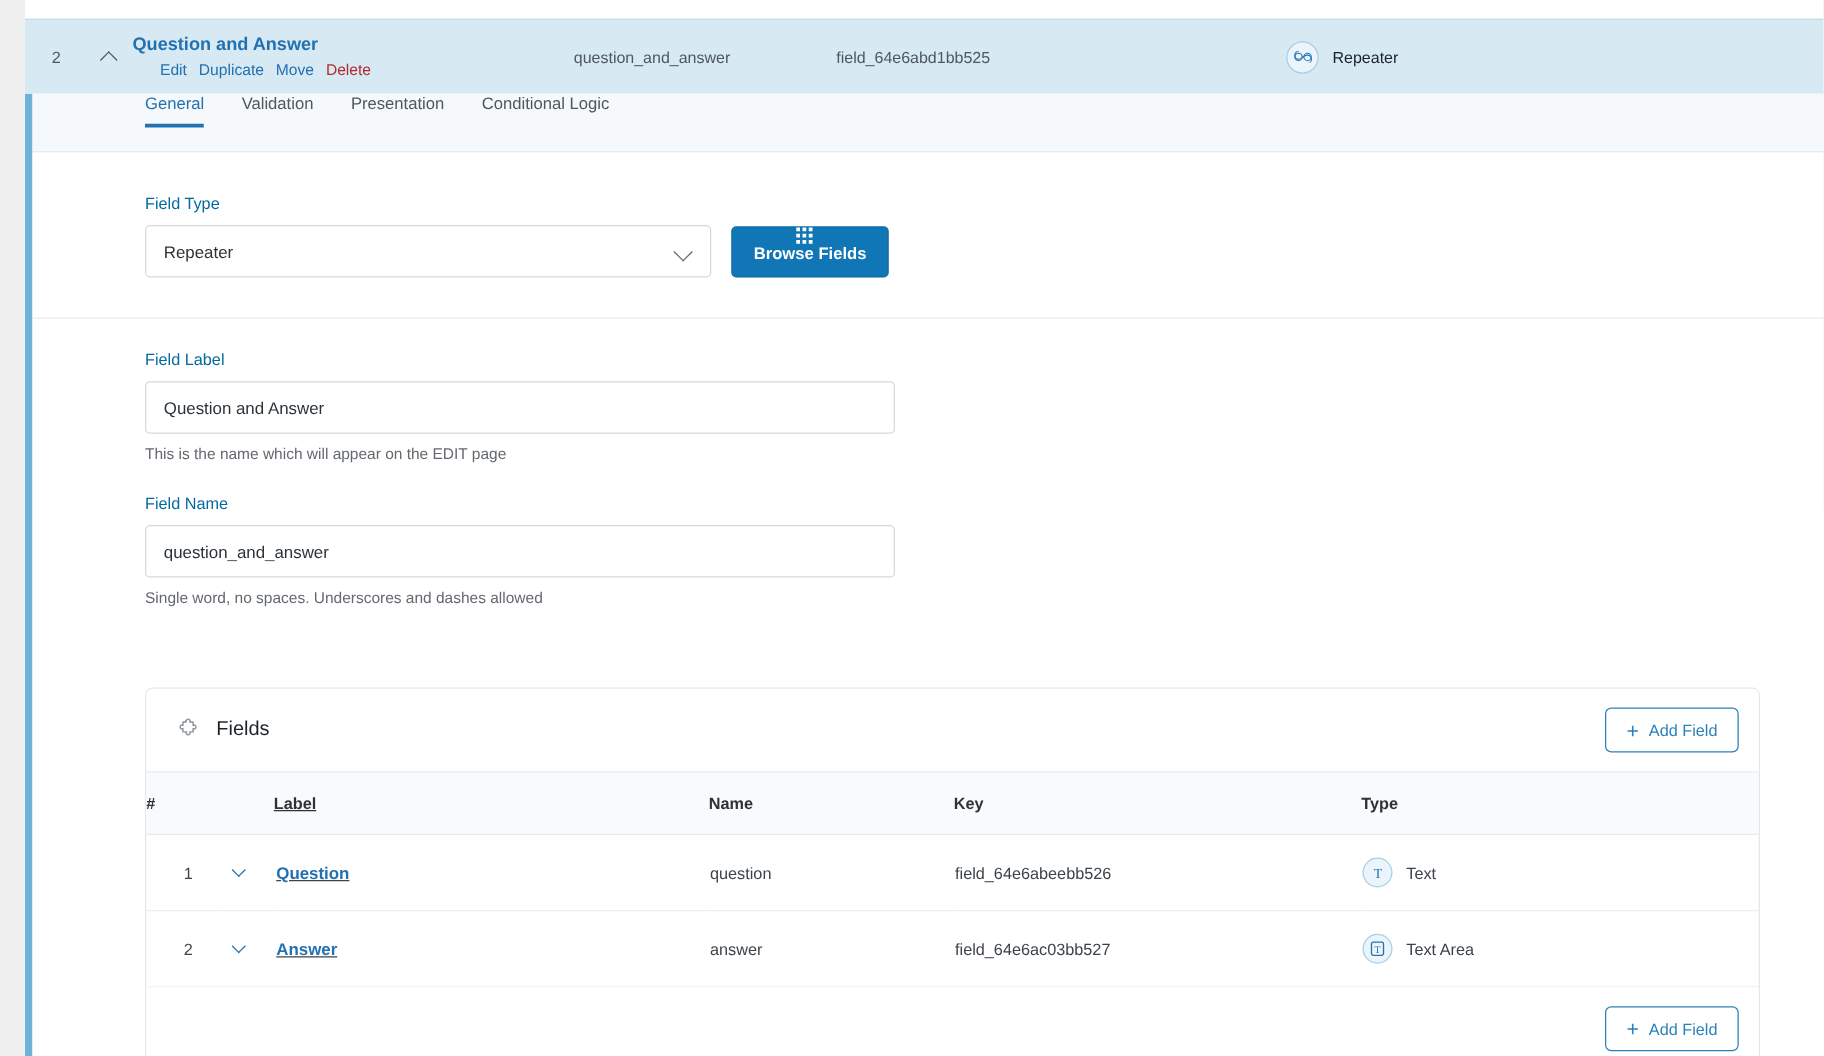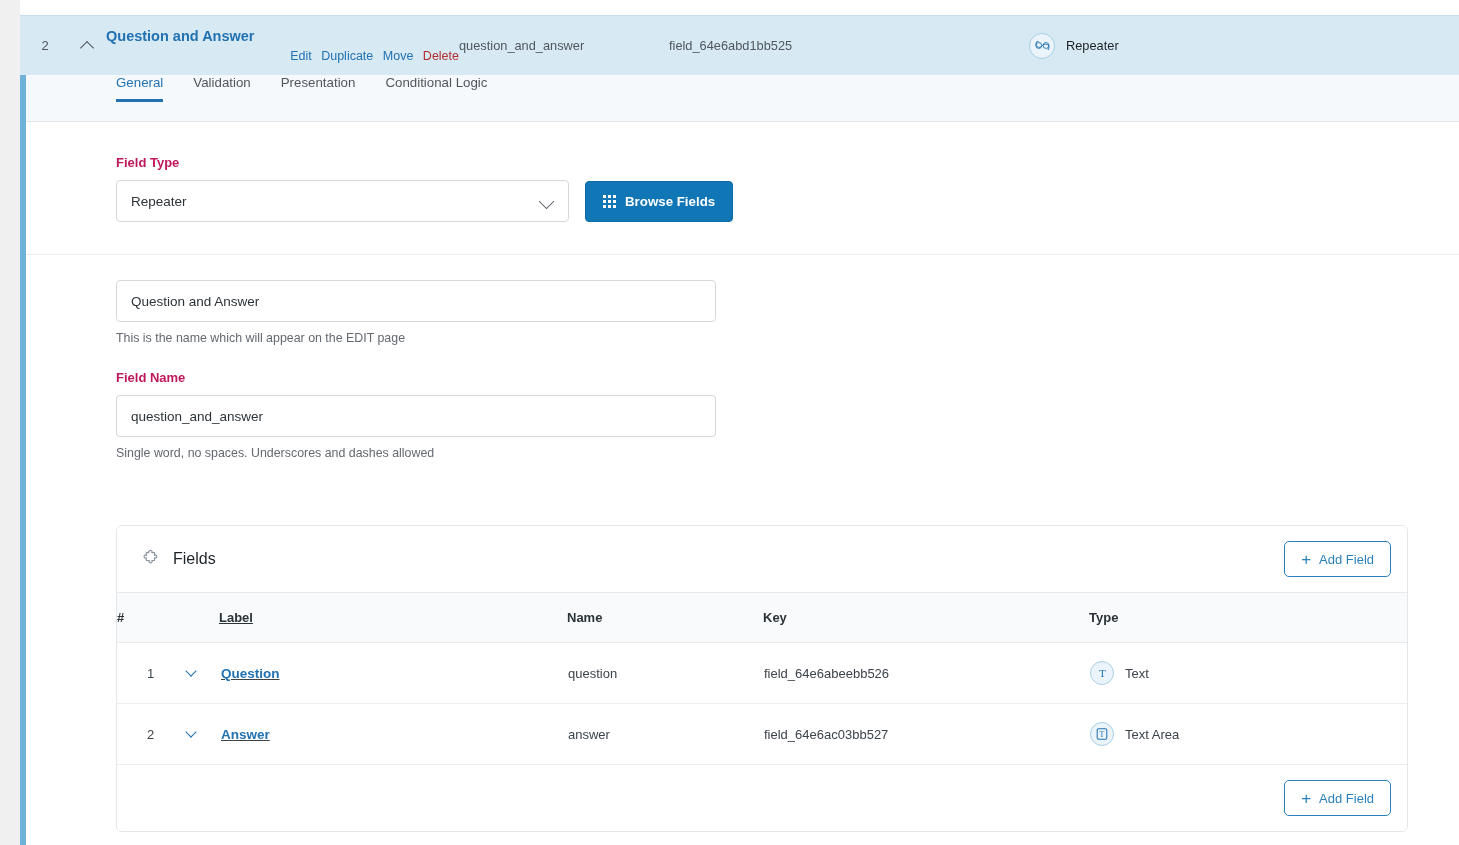--- a/index.html
+++ b/index.html
@@ -91,21 +91,20 @@
     font-weight: bold;
     color: #2271b1;
     line-height: 1.35;
     cursor: pointer;
   }
   .fh-actions {
     margin-top: 1px;
     font-size: 12.5px;
     line-height: 1.3;
     padding-left: 22px;
-    text-align: right;
   }
   .fh-actions a {
     color: #2271b1;
     text-decoration: none;
     margin-right: 6px;
     cursor: pointer;
   }
   .fh-actions a.delete { color: #b32d2e; margin-right: 0; }
 
   .fh-name {
@@ -178,22 +177,22 @@
     background: #ffffff;
   }
   .row-sep {
     border-bottom: 1px solid #ededee;
   }
   .settings-row { padding: 33px 0 32px 90px; }
   .settings-row.tight { padding-top: 25px; padding-bottom: 0; }
 
   .lbl {
     font-size: 13px;
-    font-weight: bold;
-    color: #be185d;
+    font-weight: normal;
+    color: #0369a1;
     margin-bottom: 10px;
     display: block;
   }
   .hint {
     font-size: 12.4px;
     color: #646970;
     margin-top: 9px;
   }
 
   .ctrl-row { display: flex; align-items: center; }
@@ -227,20 +226,21 @@
     border: 1px solid #0e6ba5;
     border-radius: 4px;
     color: #fff;
     font-size: 13.3px;
     font-weight: bold;
     padding: 0 17px;
     display: inline-flex;
     align-items: center;
     cursor: pointer;
     font-family: inherit;
+    flex-direction: column;
   }
   .grid-icon {
     display: inline-grid;
     grid-template-columns: repeat(3, 3px);
     grid-template-rows: repeat(3, 3px);
     gap: 2px;
     margin-right: 9px;
   }
   .grid-icon i {
     background: #fff;
@@ -445,20 +445,21 @@
                 <i></i>
                 <i></i>
                 <i></i>
             </span>
             <span>Browse Fields</span>
           </button>
         </div>
       </div>
 
       <div class="settings-row tight">
+        <span class="lbl">Field Label</span>
         <input class="text-input" type="text" value="Question and Answer" style="">
         <div class="hint">This is the name which will appear on the EDIT page</div>
       </div>
 
       <div class="settings-row tight">
         <span class="lbl">Field Name</span>
         <input class="text-input" type="text" value="question_and_answer" style="">
         <div class="hint">Single word, no spaces. Underscores and dashes allowed</div>
       </div>
 

